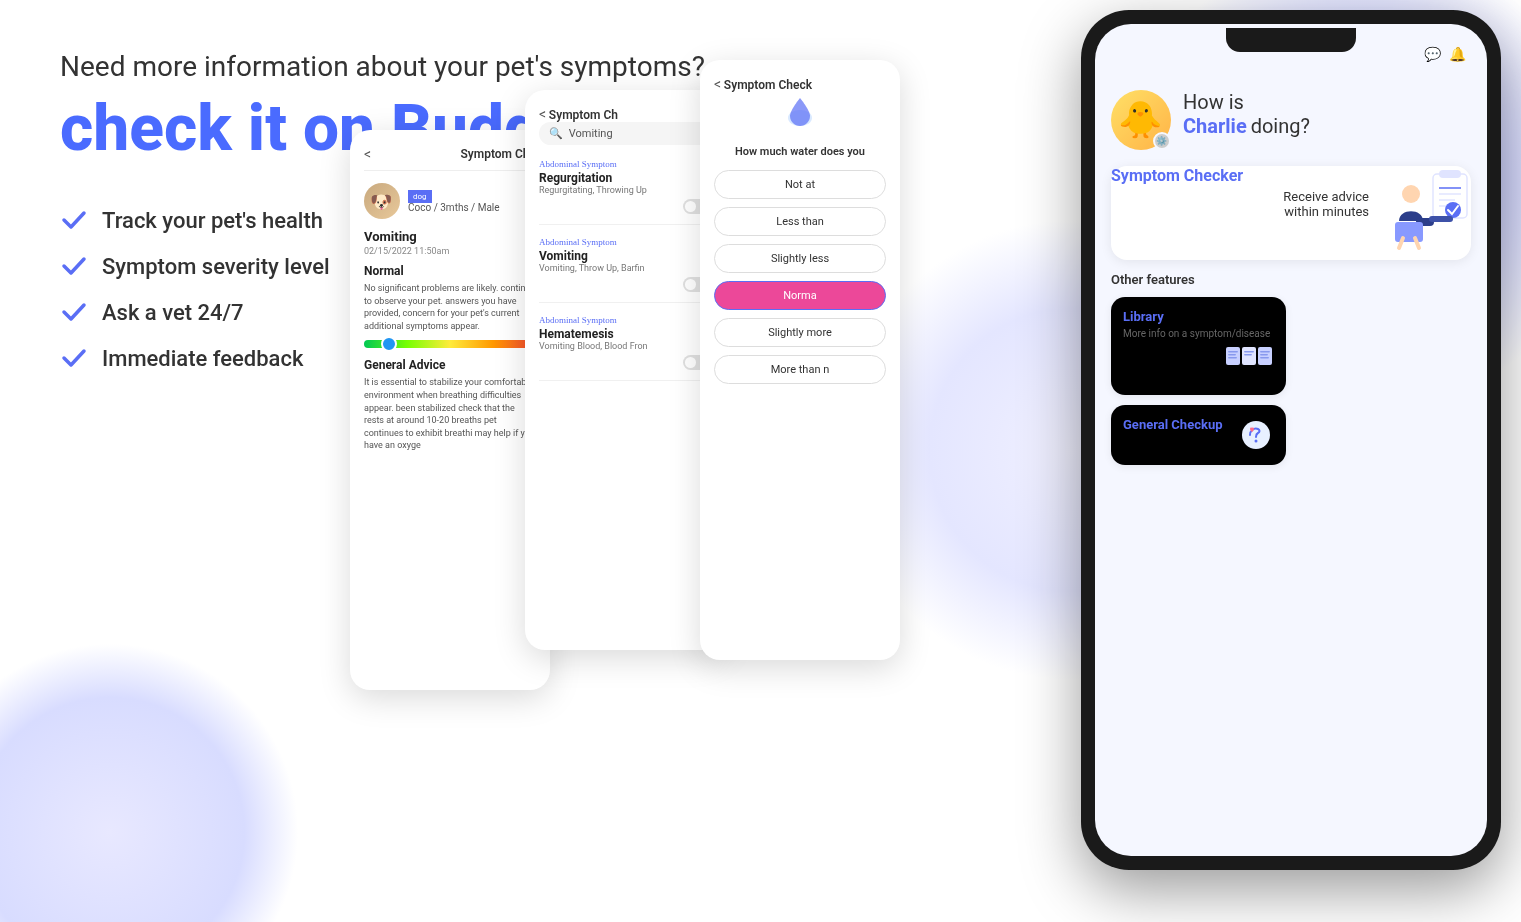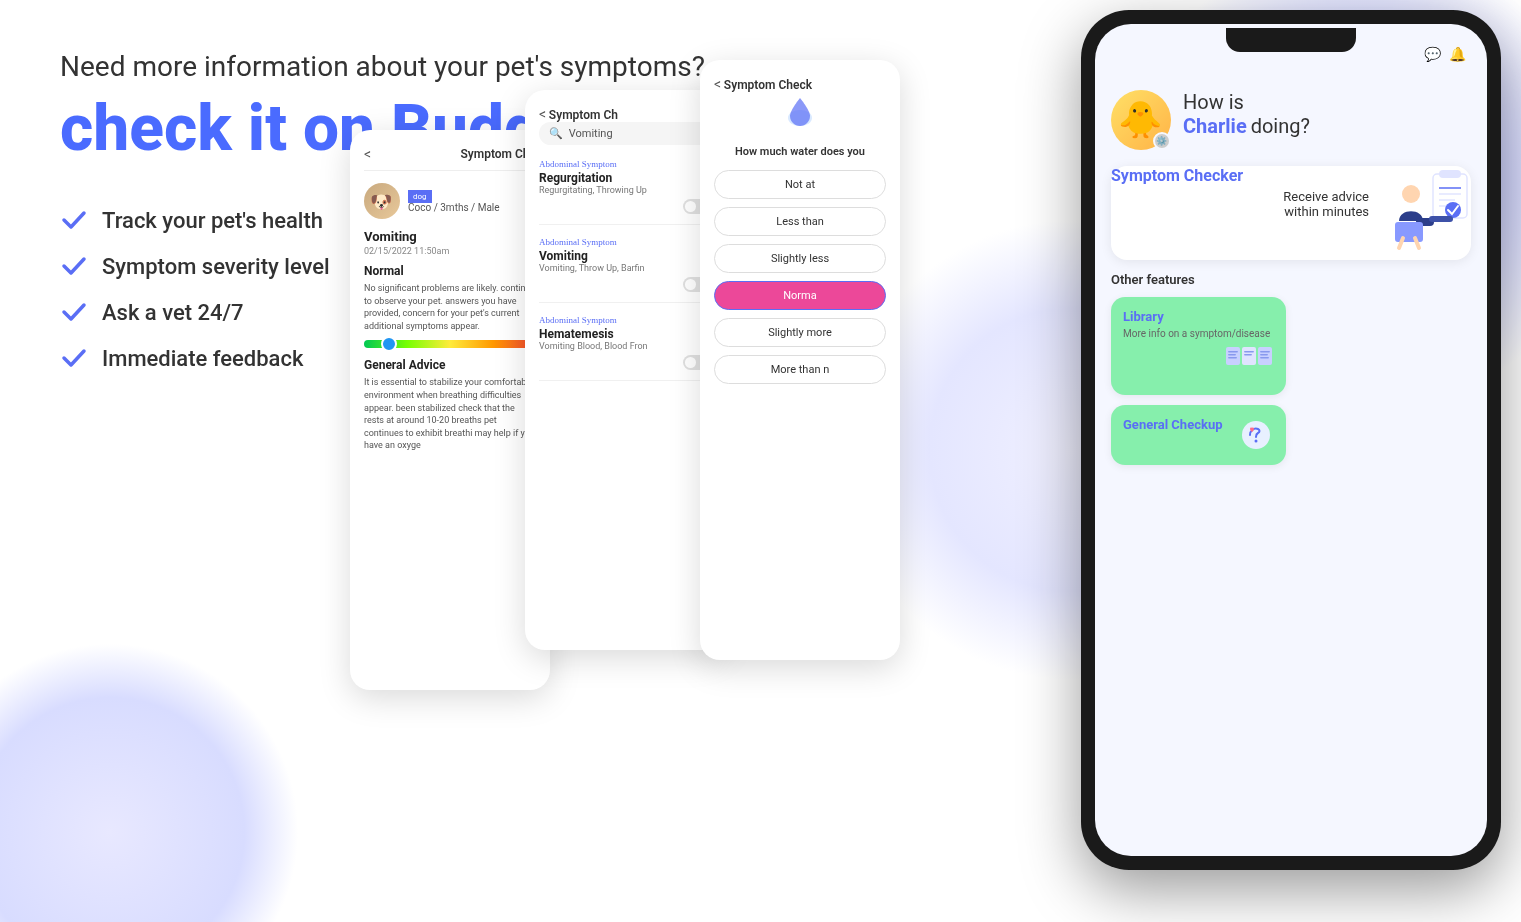--- a/index.html
+++ b/index.html
@@ -369,21 +369,21 @@
     .card-subtitle { font-size: 13px; color: #333; text-align: right; }
     .card-illustration {
       width: 90px;
       flex-shrink: 0;
     }
 
     
     .other-features-title { font-size: 13px; font-weight: 600; color: #333; margin-bottom: 10px; }
     .features-grid { display: grid; grid-template-columns: 1fr 1fr; gap: 10px; }
     .feature-card-main {
-      background: #86efac;
+      background: #000000;
       border-radius: 14px;
       padding: 12px;
       box-shadow: 0 2px 8px rgba(0,0,0,0.07);
       display: flex;
       flex-direction: column;
       gap: 4px;
     }
     .feature-card-title { font-size: 13px; font-weight: 700; color: #5a6ef5; }
     .feature-card-desc { font-size: 10px; color: #666; }
     .feature-card-icon-area {

